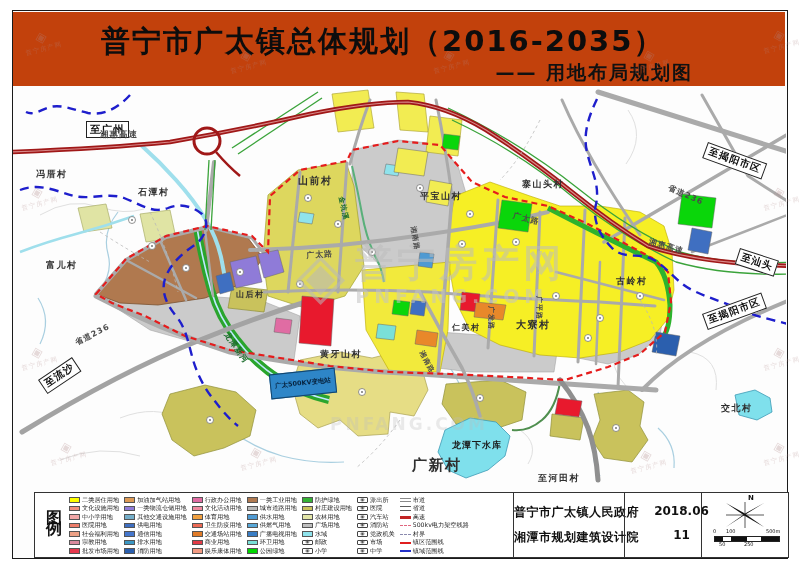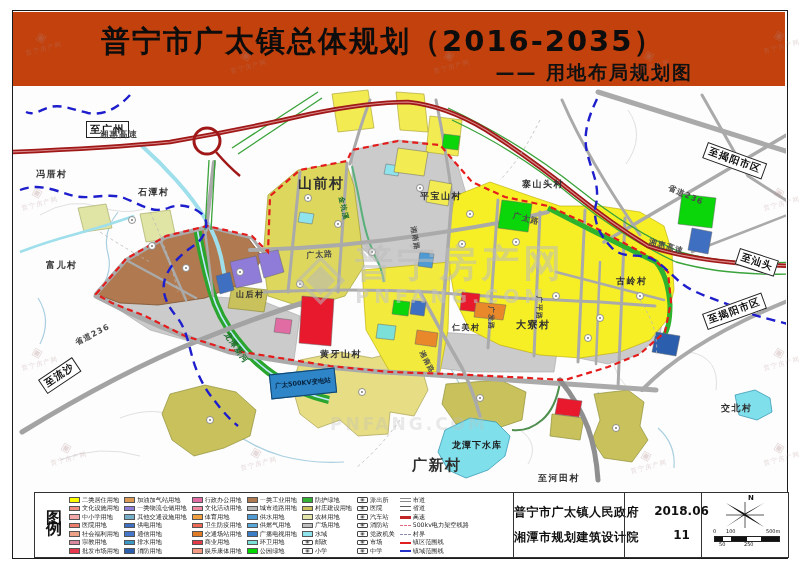--- a/index.html
+++ b/index.html
@@ -284,21 +284,21 @@
   </div>
   <div id="wm-center2">PNFANG.COM</div>
 
   <div id="substation">广太500KV变电站</div>
 
   <div id="labels">
       <span class="ml boxed" style="left: 86px; top: 121px; font-size: 10.5px; text-align: right;">至广州</span>
       <span class="ml road" style="left: 100px; top: 130px; font-size: 8.5px;">湘惠高速</span>
       <span class="ml village" style="left: 36px; top: 170px; font-size: 9px;">冯厝村</span>
       <span class="ml village" style="left: 138px; top: 188px; font-size: 9px;">石潭村</span>
-      <span class="ml village" style="left: 298px; top: 176px; font-size: 14px; text-align: right;">山前村</span>
+      <span class="ml village" style="left: 298px; top: 176px; font-size: 10px; text-align: right;">山前村</span>
       <span class="ml village" style="left: 420px; top: 192px; font-size: 9px;">平宝山村</span>
       <span class="ml village" style="left: 522px; top: 180px; font-size: 9px;">寨山头村</span>
       <span class="ml village" style="left: 46px; top: 261px; font-size: 9px;">富儿村</span>
       <span class="ml village" style="left: 236px; top: 291px; font-size: 8px;">山后村</span>
       <span class="ml road" style="left: 306px; top: 252px; font-size: 8px; transform: rotate(-4deg);">广太路</span>
       <span class="ml road" style="left: 514px; top: 212px; font-size: 8px; transform: rotate(14deg);">广太路</span>
       <span class="ml road" style="left: 650px; top: 238px; font-size: 8px; transform: rotate(16deg);">湘惠高速</span>
       <span class="ml boxed" style="left: 740px; top: 248px; font-size: 10px; transform: rotate(18deg);">至汕头</span>
       <span class="ml road" style="left: 670px; top: 184px; font-size: 8px; transform: rotate(24deg);">省道236</span>
       <span class="ml boxed" style="left: 708px; top: 142px; font-size: 10px; transform: rotate(20deg);">至揭阳市区</span>

